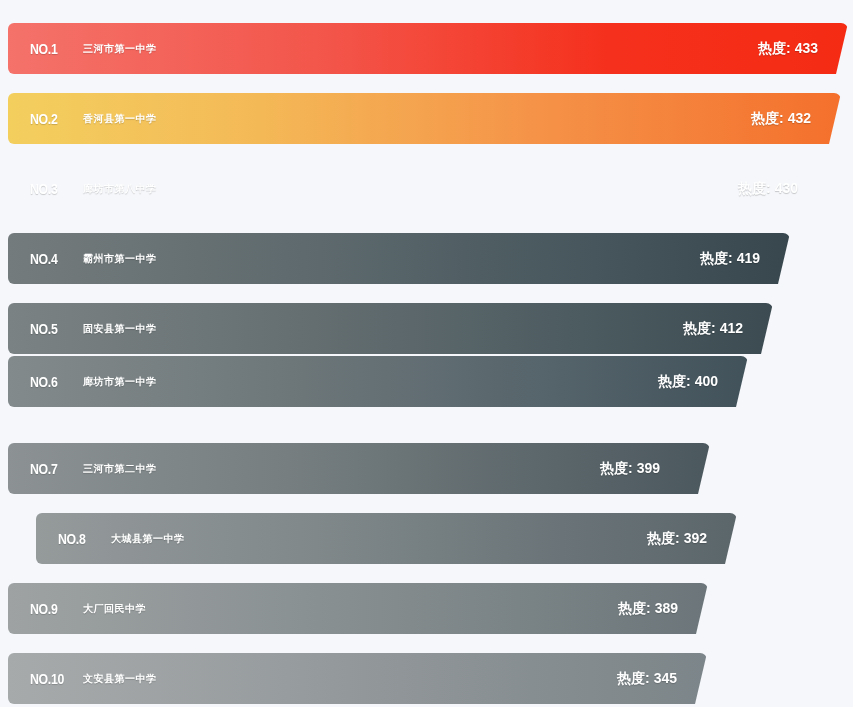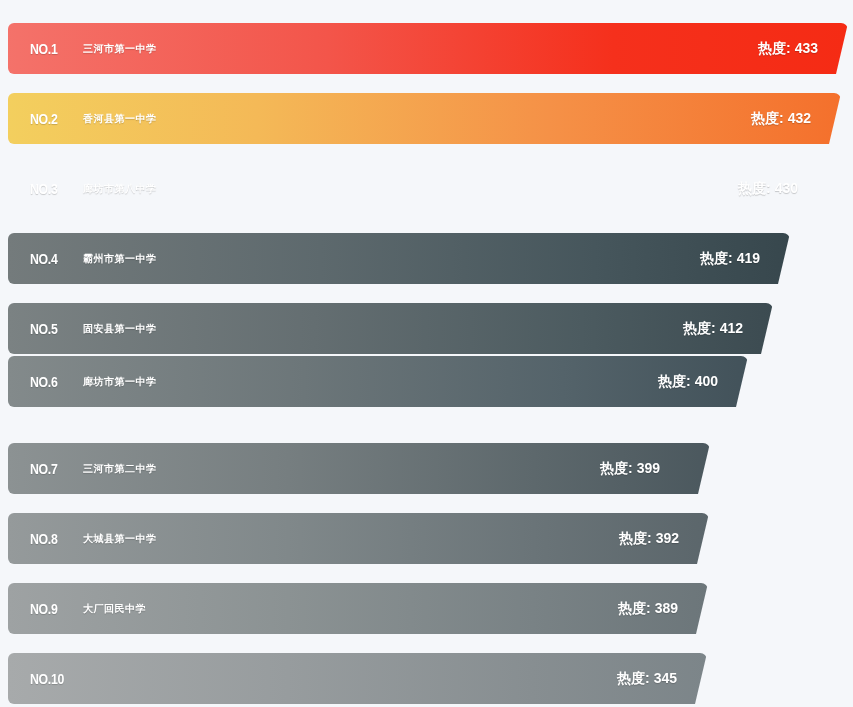--- a/index.html
+++ b/index.html
@@ -133,36 +133,37 @@
       </div>
     </div>
     <div class="rank-row" style="top: 443px; width: 702px;">
       <div class="rank-bar" style="background: linear-gradient(90deg, rgb(140, 146, 147) 0%, rgb(118, 126, 128) 40%, rgb(93, 104, 108) 75%, rgb(75, 88, 94) 100%);"></div>
       <div class="rank-content">
         <span class="rank-no">NO.7</span>
         <span class="rank-name">三河市第二中学</span>
         <span class="rank-heat" style="left: 552px; width: 100px; text-align: right;">热度: 399</span>
       </div>
     </div>
-    <div class="rank-row" style="top: 513px; width: 701px;">
+    <div class="rank-row" style="top: 513px; width: 701px; margin-left: 28px;">
       <div class="rank-bar" style="background: linear-gradient(90deg, rgb(149, 154, 155) 0%, rgb(128, 136, 138) 40%, rgb(106, 116, 120) 75%, rgb(91, 102, 107) 100%);"></div>
       <div class="rank-content">
         <span class="rank-no">NO.8</span>
         <span class="rank-name">大城县第一中学</span>
         <span class="rank-heat" style="left: 571px; width: 100px; text-align: right;">热度: 392</span>
       </div>
     </div>
     <div class="rank-row" style="top: 583px; width: 700px;">
       <div class="rank-bar" style="background: linear-gradient(90deg, rgb(158, 162, 163) 0%, rgb(139, 146, 147) 40%, rgb(121, 130, 133) 75%, rgb(108, 118, 122) 100%);"></div>
       <div class="rank-content">
         <span class="rank-no">NO.9</span>
         <span class="rank-name">大厂回民中学</span>
         <span class="rank-heat" style="left: 570px; width: 100px; text-align: right;">热度: 389</span>
       </div>
     </div>
     <div class="rank-row" style="top: 653px; width: 699px;">
       <div class="rank-bar" style="background: linear-gradient(90deg, rgb(167, 170, 171) 0%, rgb(151, 156, 158) 40%, rgb(135, 142, 145) 75%, rgb(124, 133, 137) 100%);"></div>
       <div class="rank-content">
         <span class="rank-no">NO.10</span>
+        <span class="rank-name">文安县第一中学</span>
         <span class="rank-heat" style="left: 569px; width: 100px; text-align: right;">热度: 345</span>
       </div>
     </div>
   </div>
 
 </body></html>

